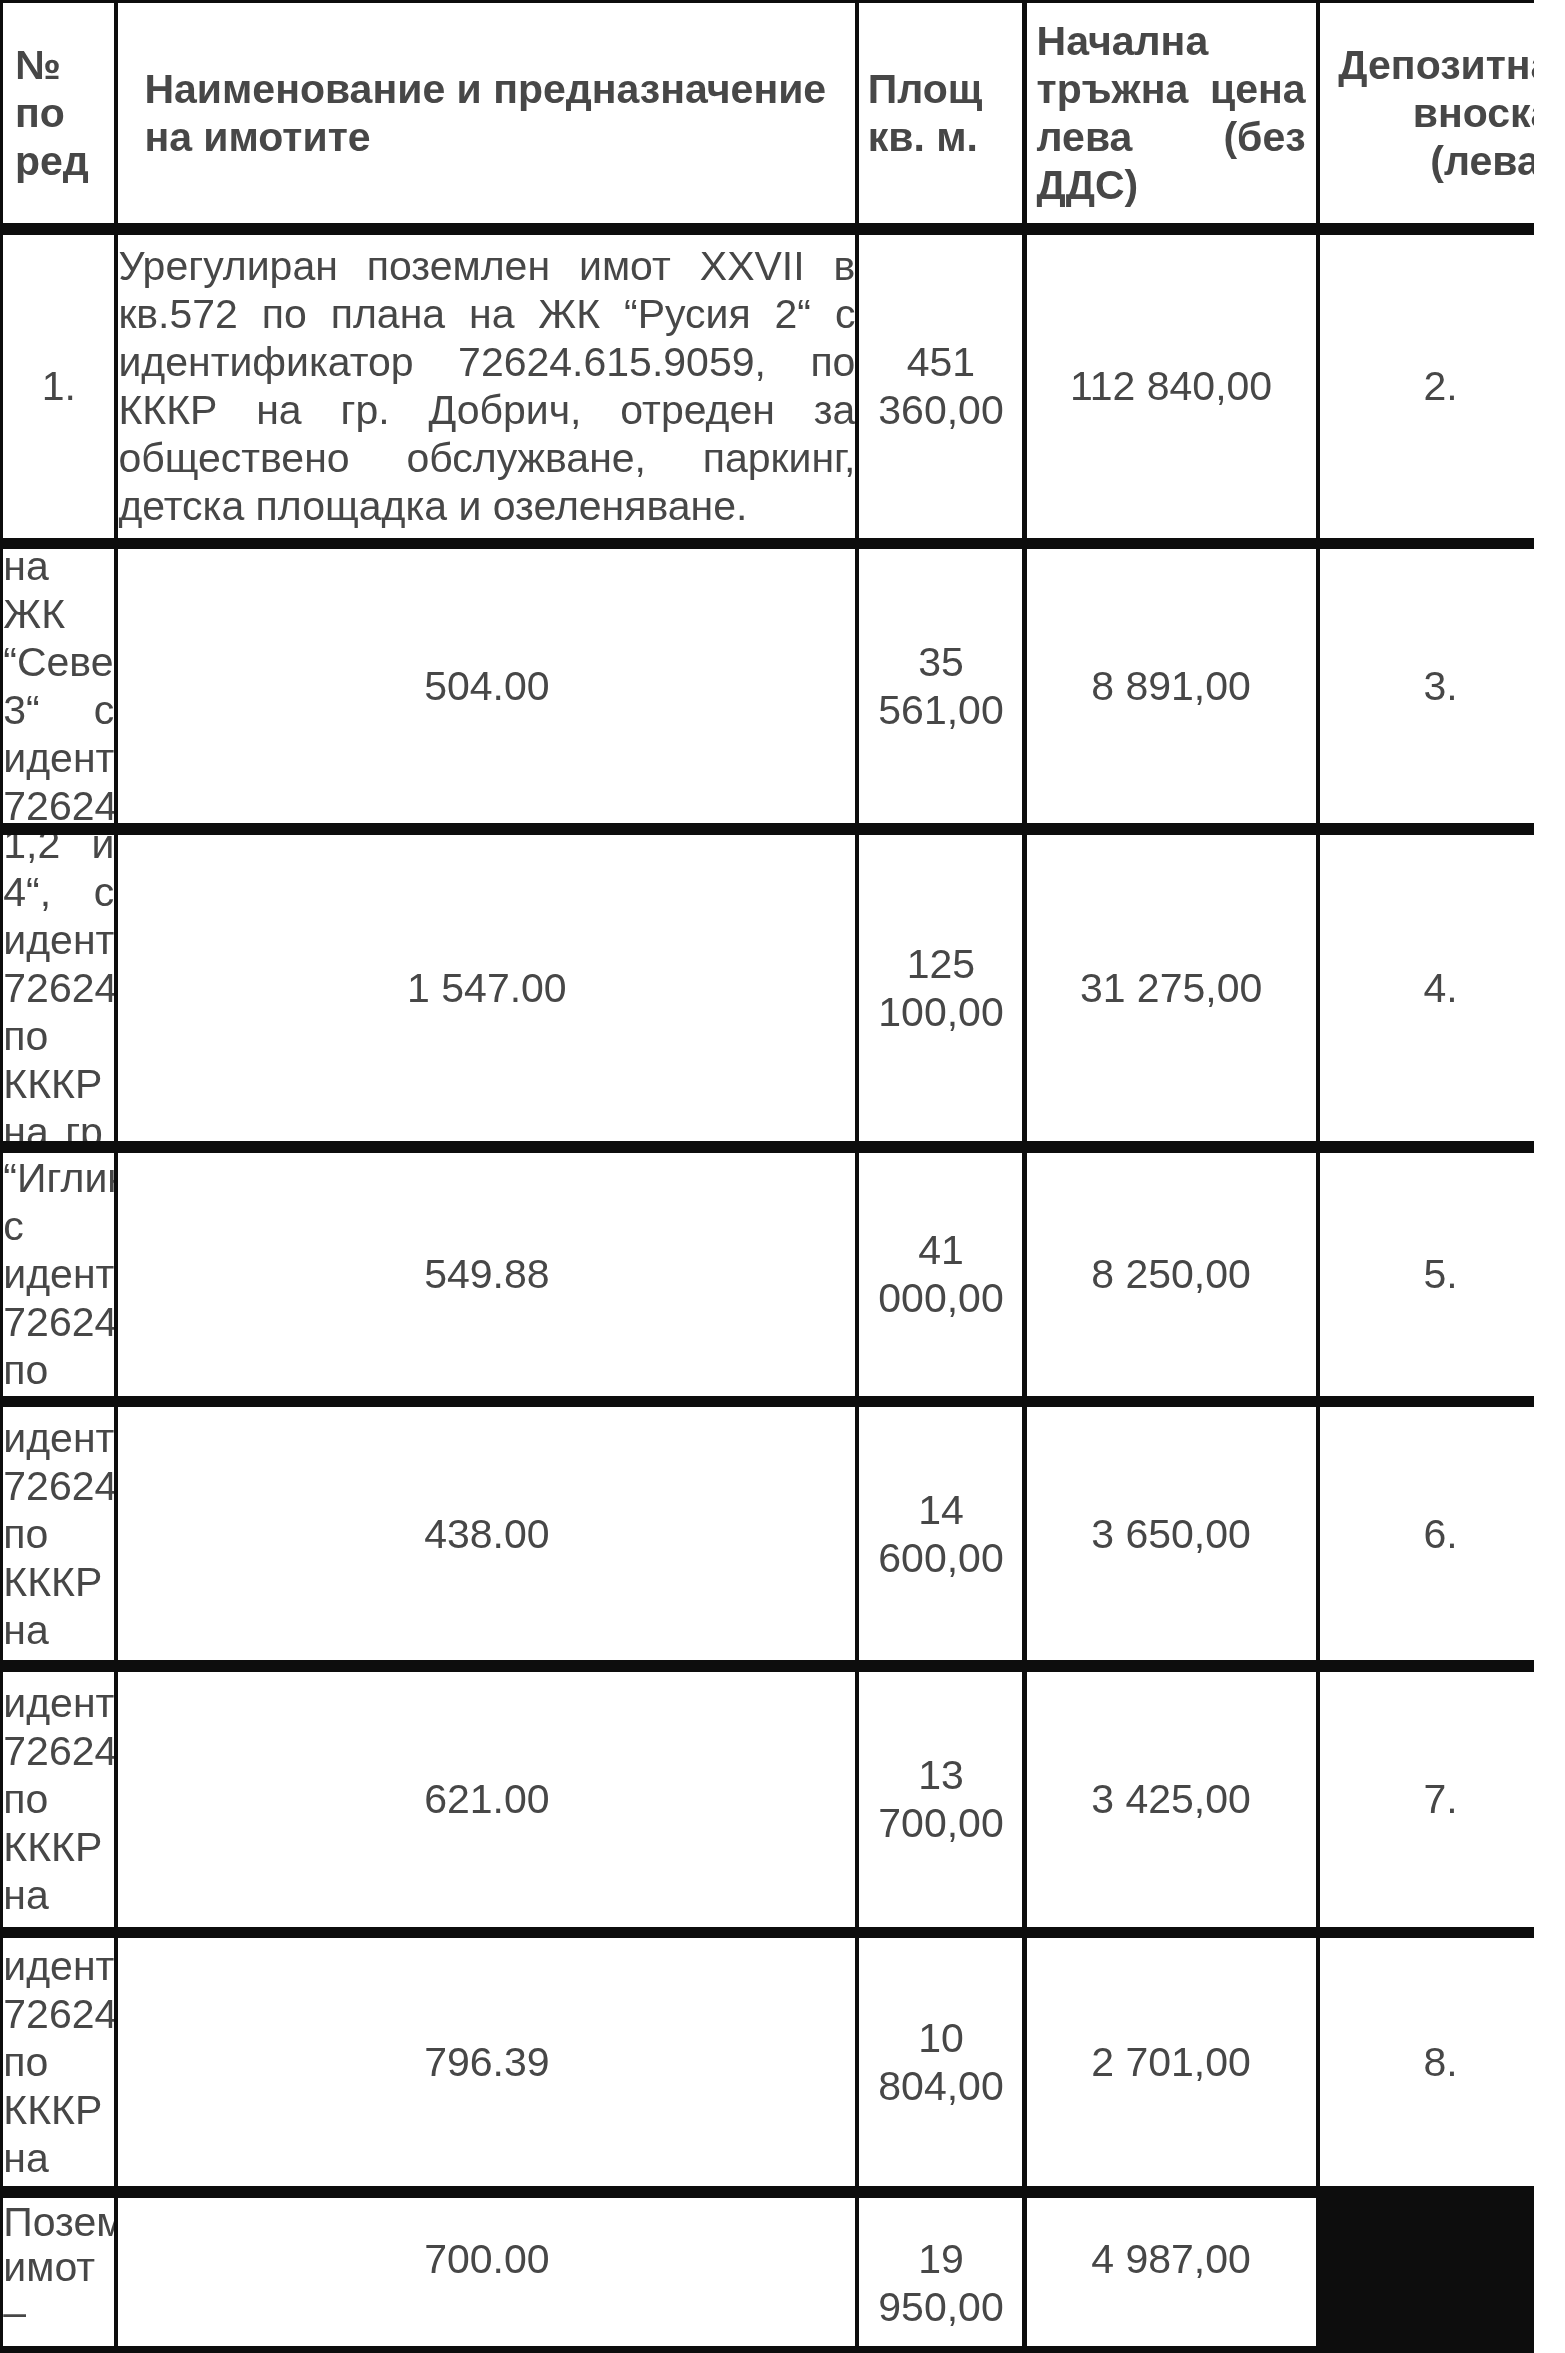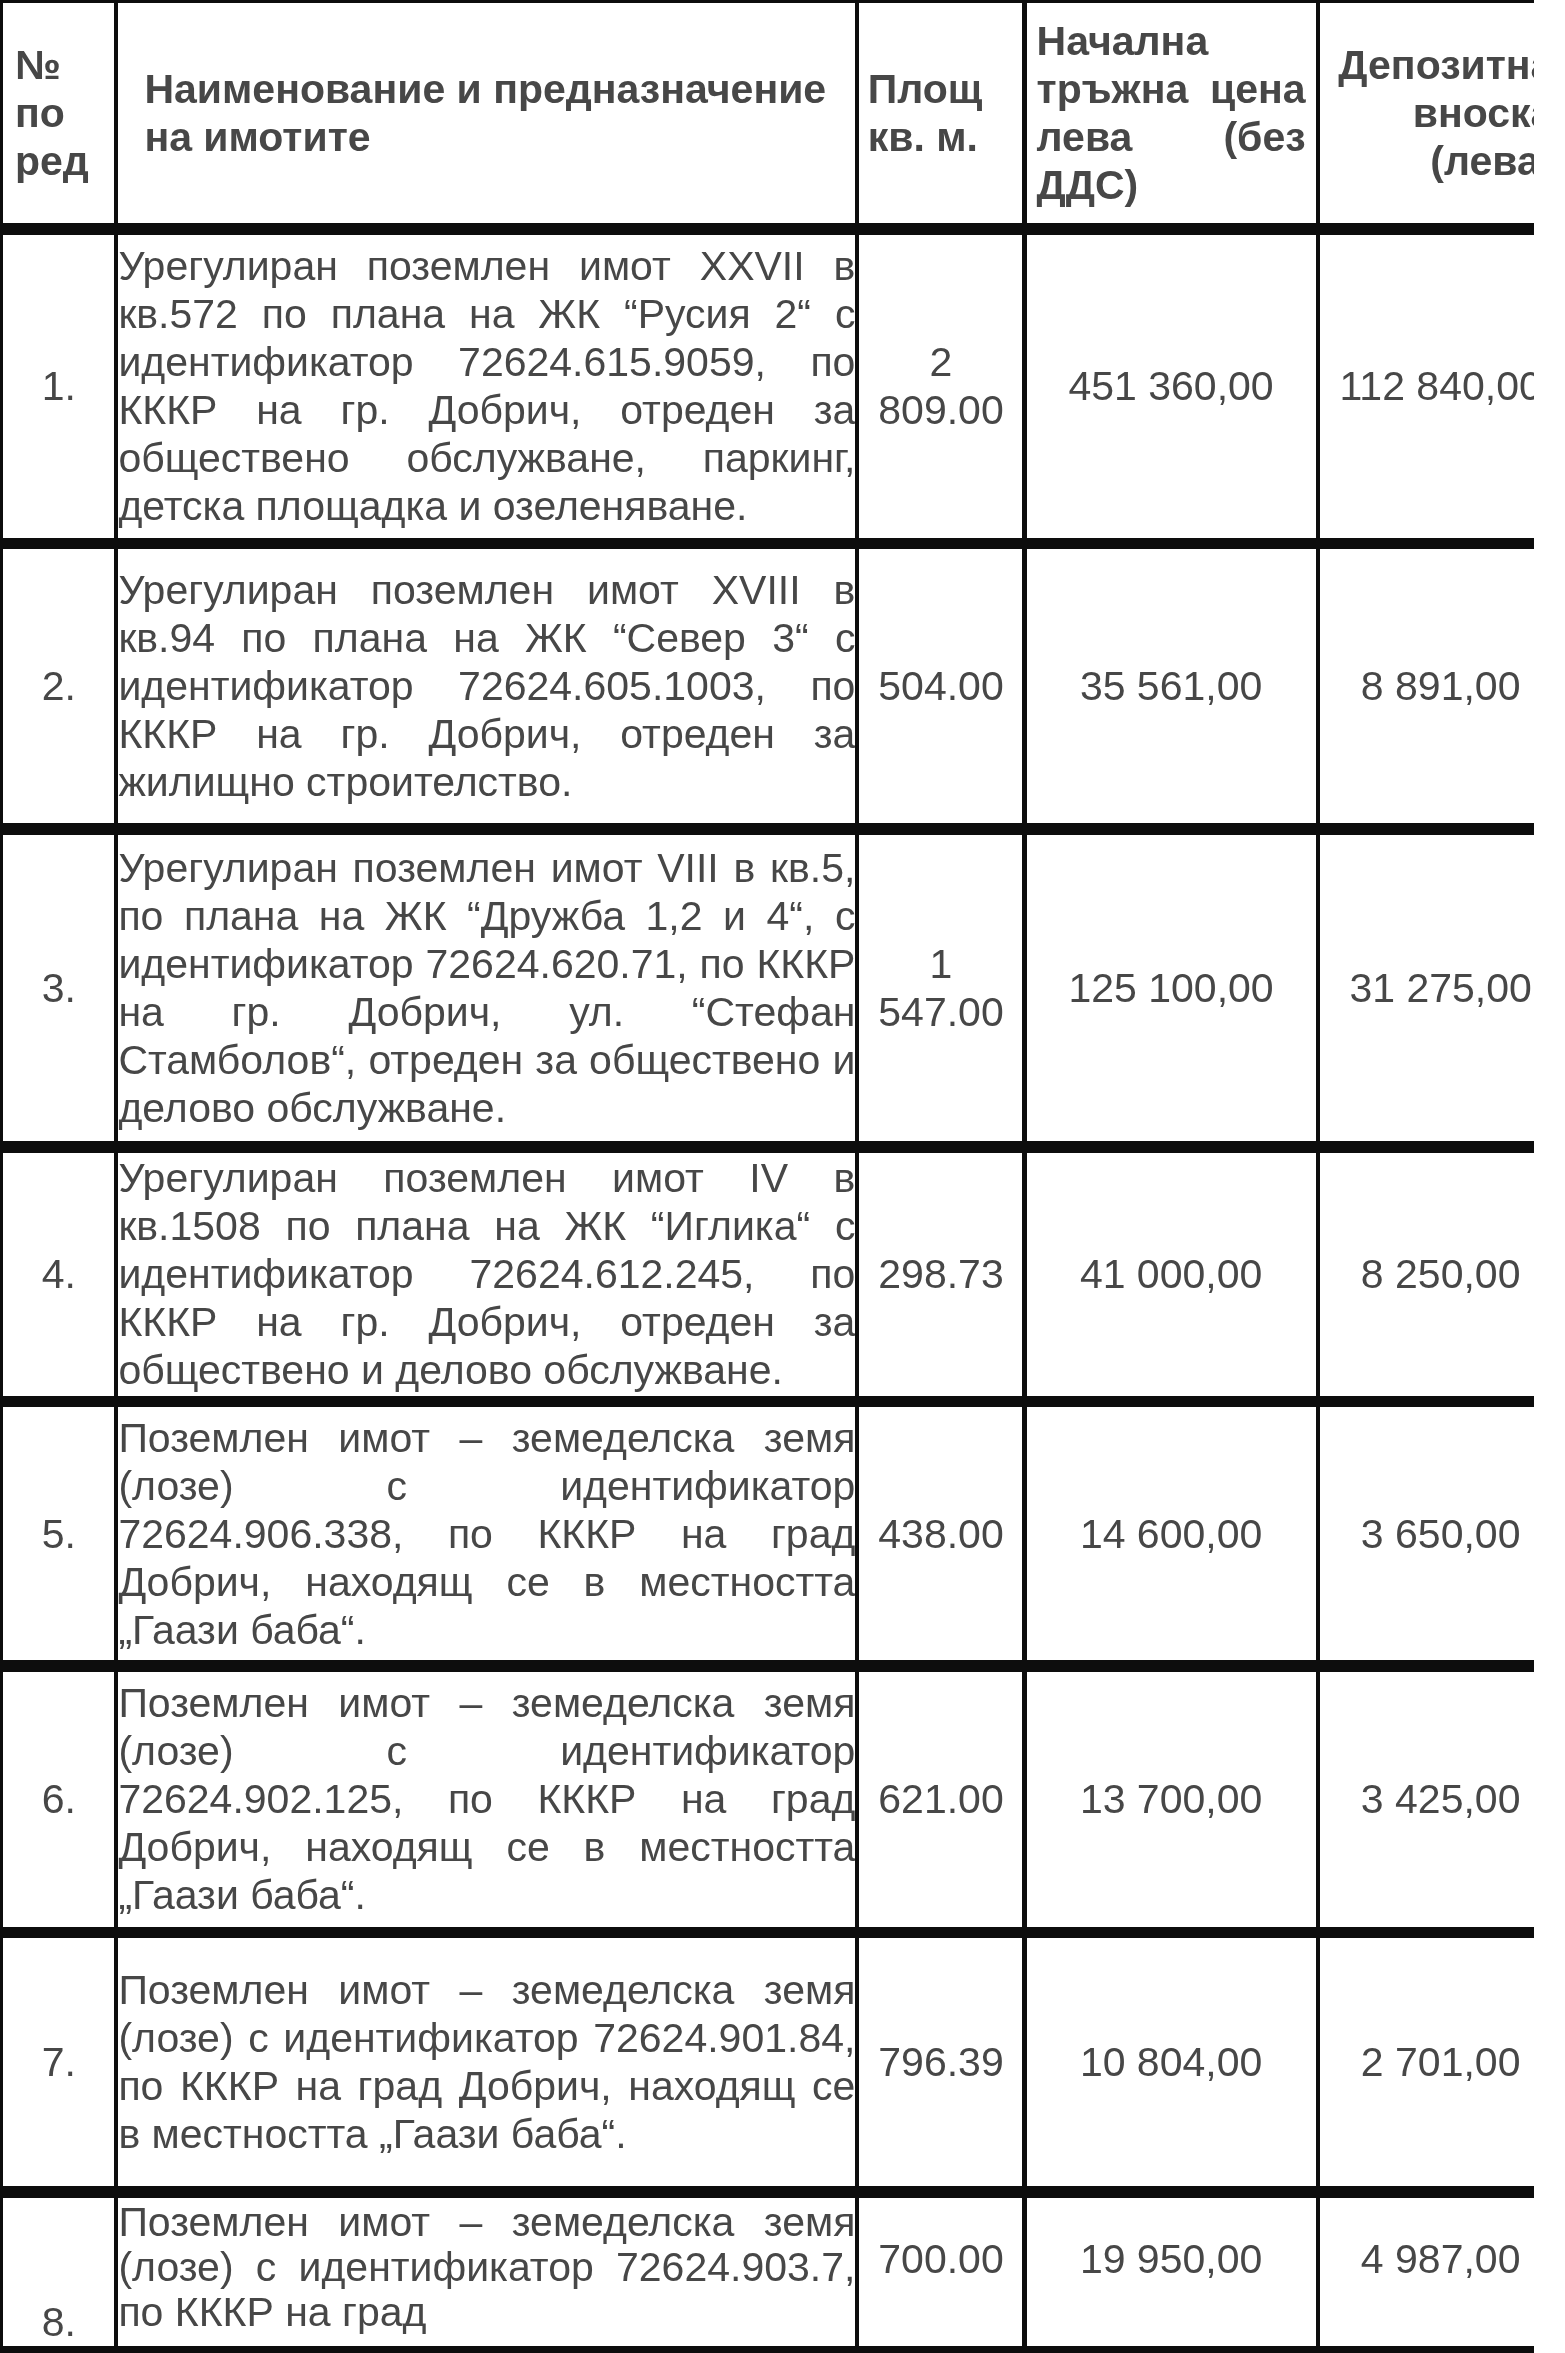--- a/index.html
+++ b/index.html
@@ -89,23 +89,20 @@
       <div class="txt">Депозитна вноска (лева)</div>
     </div>
 
     <div class="cell b-num">
         <div class="txt">1.</div>
       </div>
     <div class="cell b-desc">
         <div class="txt">Урегулиран поземлен имот XXVII в кв.572 по плана на ЖК “Русия 2“ с идентификатор 72624.615.9059, по КККР на гр. Добрич, отреден за обществено обслужване, паркинг, детска площадка и озеленяване.</div>
       </div>
     <div class="cell b-val">
-        <div class="txt">2 809.00</div>
-      </div>
-    <div class="cell b-val">
         <div class="txt">451 360,00</div>
       </div>
     <div class="cell b-val">
         <div class="txt">112 840,00</div>
       </div>
 
     <div class="cell b-num">
         <div class="txt">2.</div>
       </div>
     <div class="cell b-desc">
@@ -137,21 +134,21 @@
         <div class="txt">31 275,00</div>
       </div>
 
     <div class="cell b-num">
         <div class="txt">4.</div>
       </div>
     <div class="cell b-desc">
         <div class="txt">Урегулиран поземлен имот IV в кв.1508 по плана на ЖК “Иглика“ с идентификатор 72624.612.245, по КККР на гр. Добрич, отреден за обществено и делово обслужване.</div>
       </div>
     <div class="cell b-val">
-        <div class="txt">298.73</div>
+        <div class="txt">549.88</div>
       </div>
     <div class="cell b-val">
         <div class="txt">41 000,00</div>
       </div>
     <div class="cell b-val">
         <div class="txt">8 250,00</div>
       </div>
 
     <div class="cell b-num">
         <div class="txt">5.</div>

